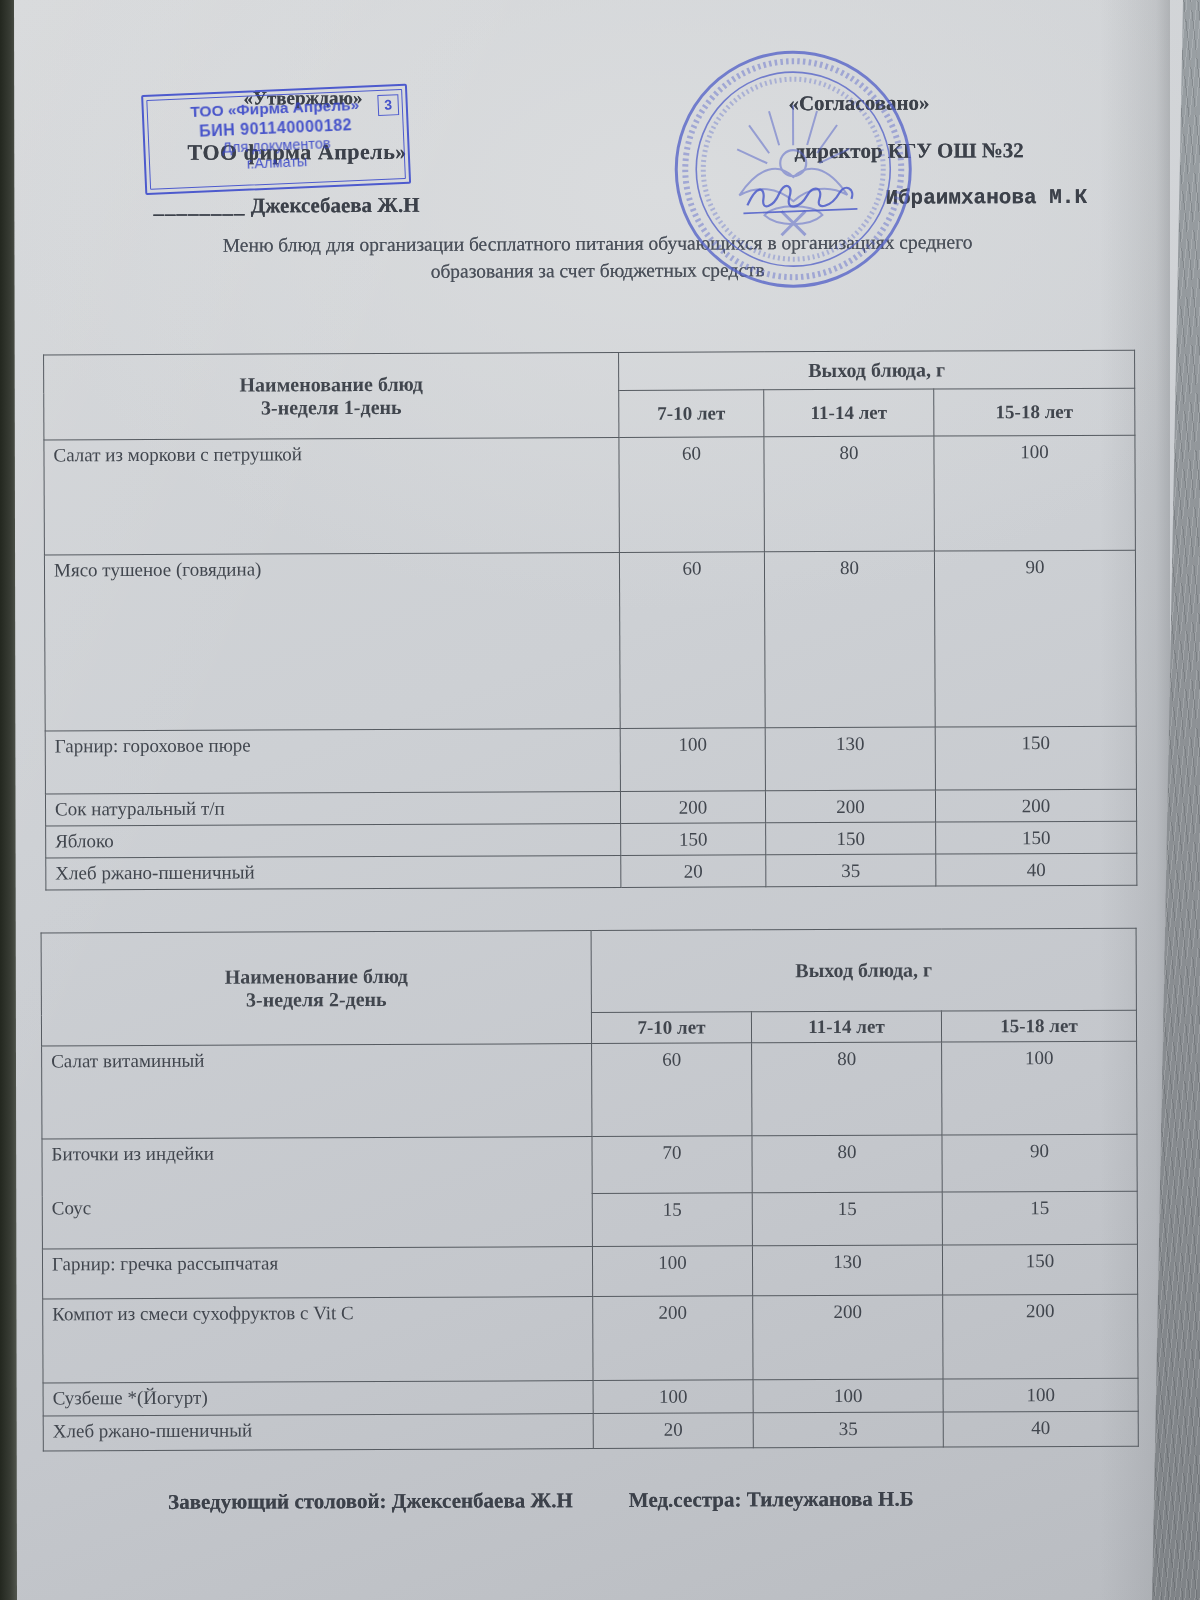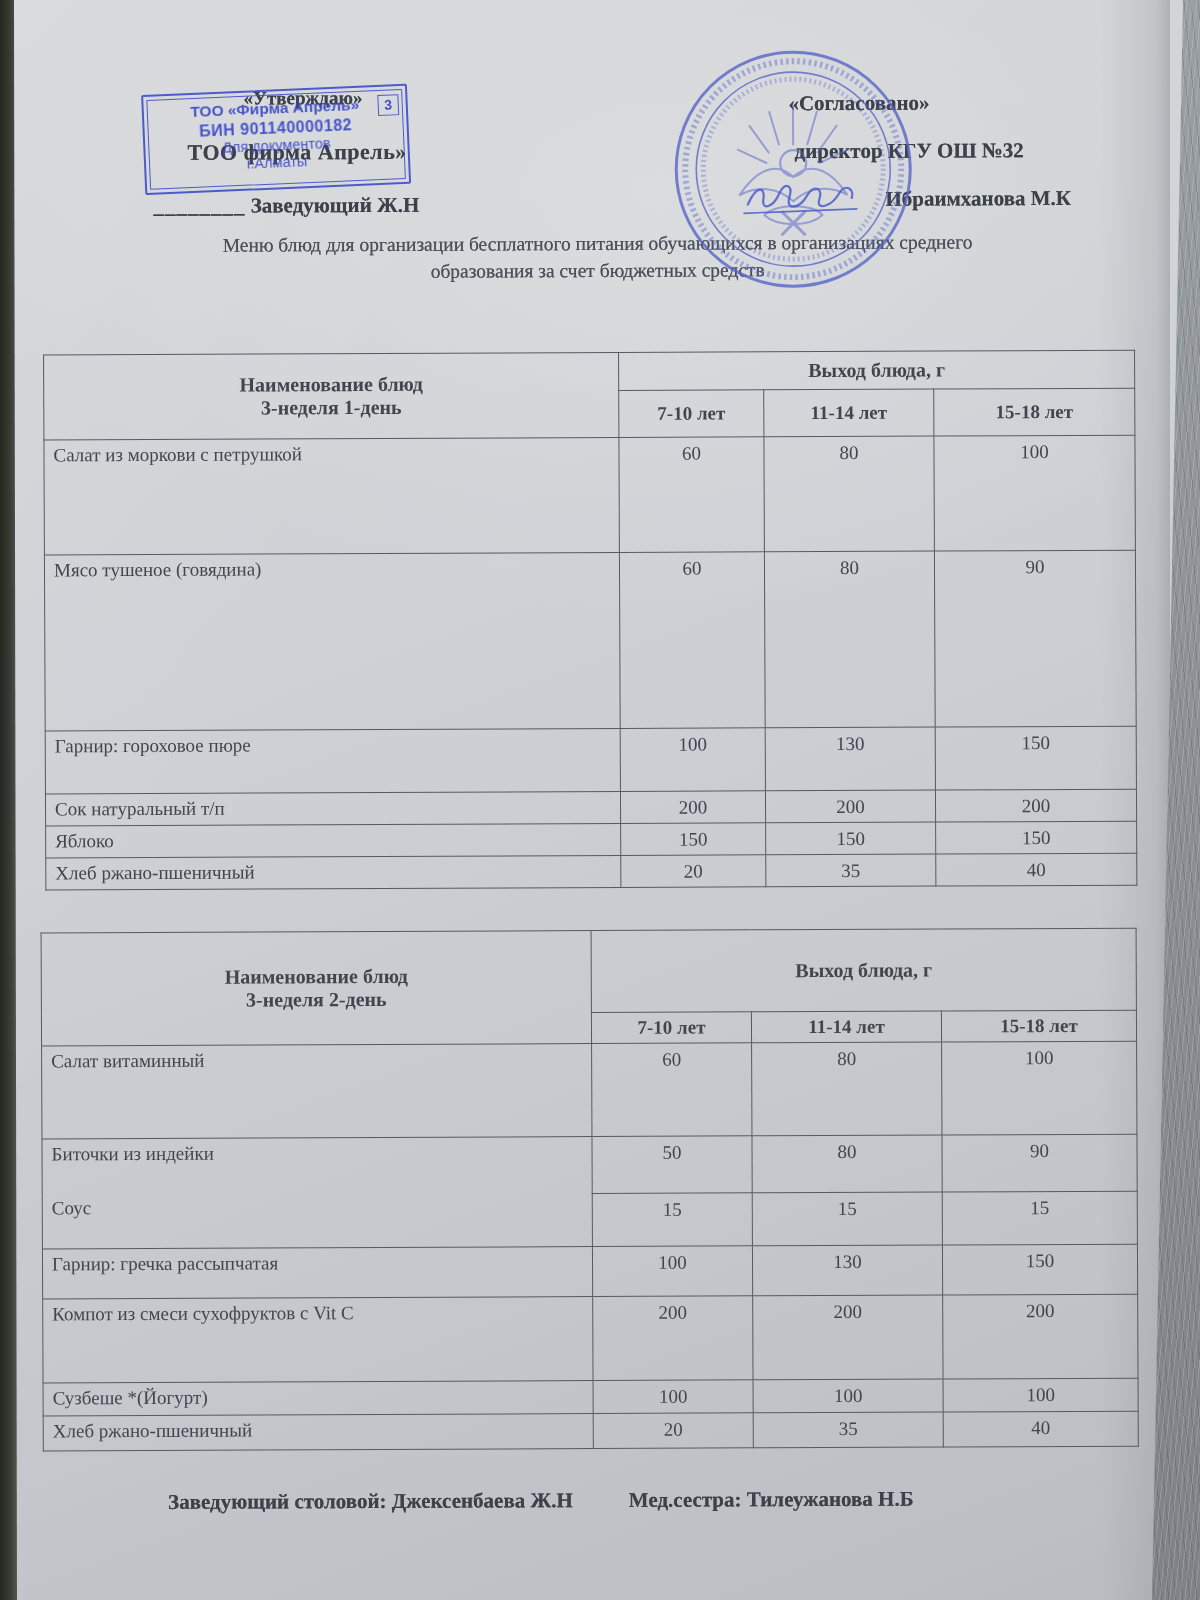--- a/index.html
+++ b/index.html
@@ -47,21 +47,21 @@
   .rs-l1{font-size:15.5px;font-weight:bold;}
   .rs-l2{font-size:16px;font-weight:bold;letter-spacing:.5px;}
   .rs-l3{font-size:14.5px;}
   .rs-l4{font-size:14.5px;}
   .rs-badge{position:absolute;right:7px;top:8px;width:19px;height:19px;border:1.8px solid #3a49cc;
     font-size:14px;font-weight:bold;line-height:19px;}
 
   
   .agree-label{left:742px;top:92px;width:240px;text-align:center;font-size:21px;}
   .agree-position{left:742px;top:140px;width:340px;text-align:center;font-size:21px;}
-  .agree-sign{left:888px;top:188px;font-size:21px;}
+  .agree-sign{left:888px;top:188px;font-size:21px;font-family:Liberation Mono, monospace;}
   .sig-svg{left:742px;top:172px;z-index:3;}
 
   
   .round-stamp{left:672px;top:46px;z-index:2;opacity:.78;pointer-events:none;}
 
   .doc-title{left:20px;top:230px;width:1160px;text-align:center;font-size:19.5px;color:#4a505a;line-height:27px;}
 
   table{border-collapse:collapse;table-layout:fixed;position:absolute;background:transparent;}
   td{border:1.6px solid #565b61;vertical-align:top;font-size:19px;color:#41464e;
      padding:4px 6px;overflow:hidden;}
@@ -83,21 +83,21 @@
   <div class="metal"></div>
   <div class="dark-edge"></div>
   <div class="paper"></div>
 
   <div id="content">
 
     <div class="abs approve-label b soft">«Утверждаю»</div>
     <div class="abs approve-company b soft">ТОО фирма Апрель»</div>
     <div class="abs approve-sign soft">
       <span class="line">________</span>
-      <span class="b">Заведующий Ж.Н</span>
+      <span class="b">Джексебаева Ж.Н</span>
     </div>
 
     <div class="abs rect-stamp">
       <div class="rs-badge">3</div>
       <div class="rs-inner">
         <div class="rs-l1">ТОО «Фирма Апрель»</div>
         <div class="rs-l2">БИН 901140000182</div>
         <div class="rs-l3">Для документов</div>
         <div class="rs-l4">г.Алматы</div>
       </div>
@@ -217,21 +217,21 @@
         <td class="dish">Салат витаминный</td>
         <td class="v">60</td>
         <td class="v">80</td>
         <td class="v">100</td>
       </tr>
       <tr style="height:57px">
         <td class="dish two-line" rowspan="2">
           <div>Биточки из индейки</div>
           <div>Соус</div>
         </td>
-        <td class="v">50</td>
+        <td class="v">70</td>
         <td class="v">80</td>
         <td class="v">90</td>
       </tr>
       <tr style="height:53px">
         <td class="v">15</td>
         <td class="v">15</td>
         <td class="v">15</td>
       </tr>
       <tr style="height:50px">
         <td class="dish">Гарнир: гречка рассыпчатая</td>

